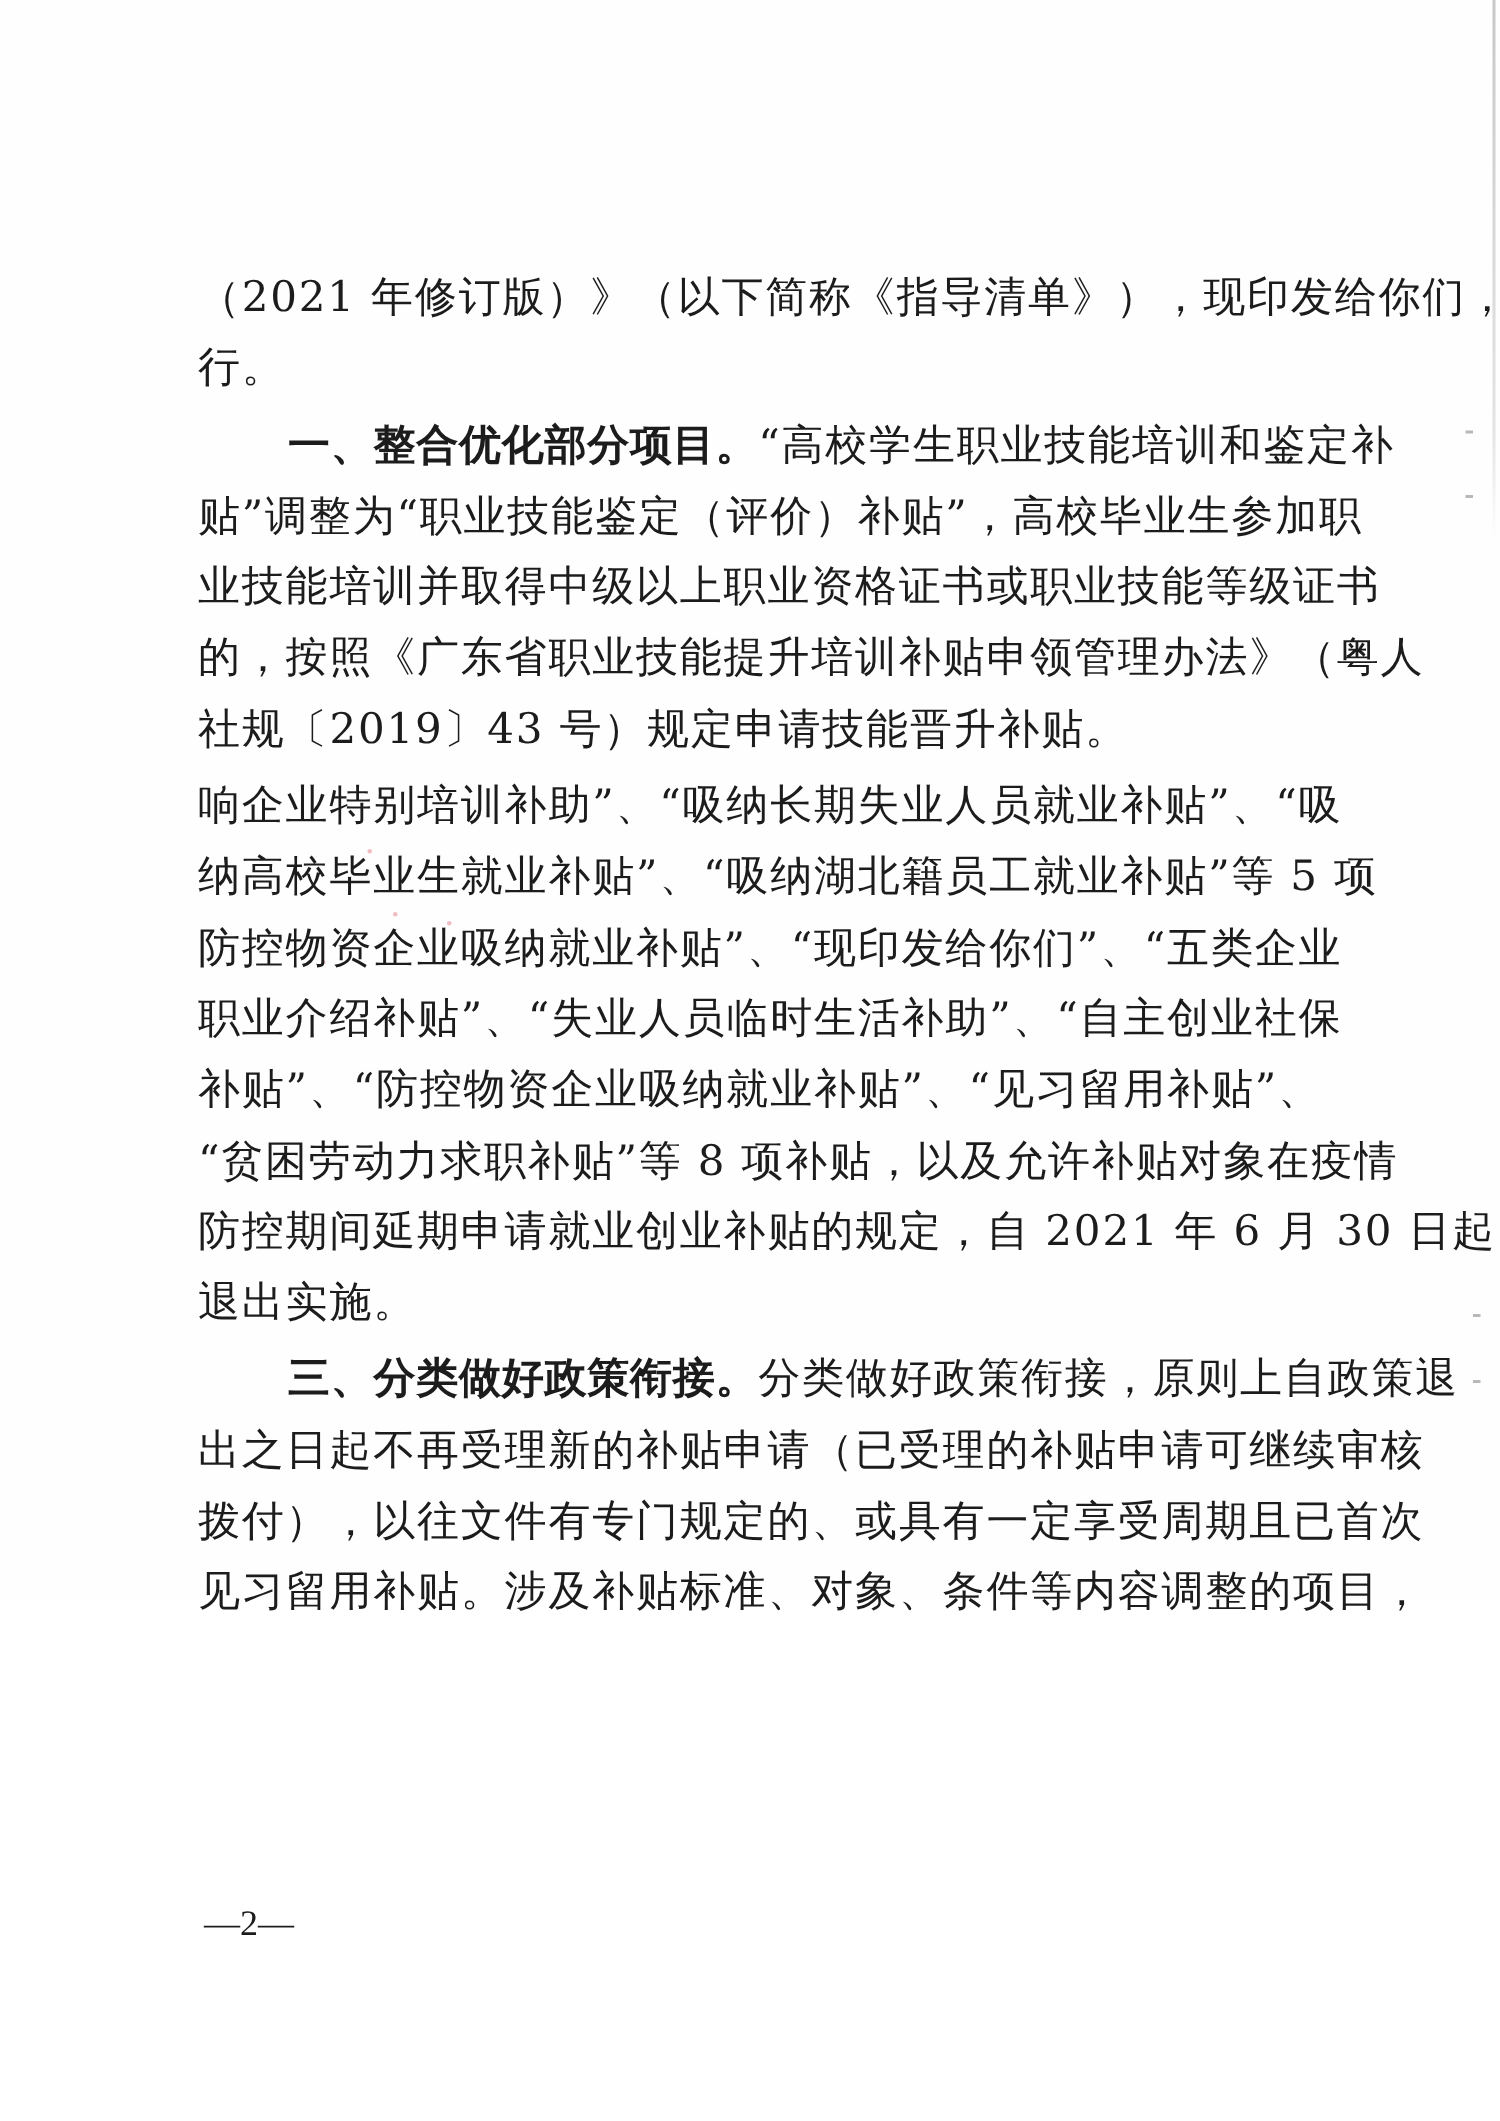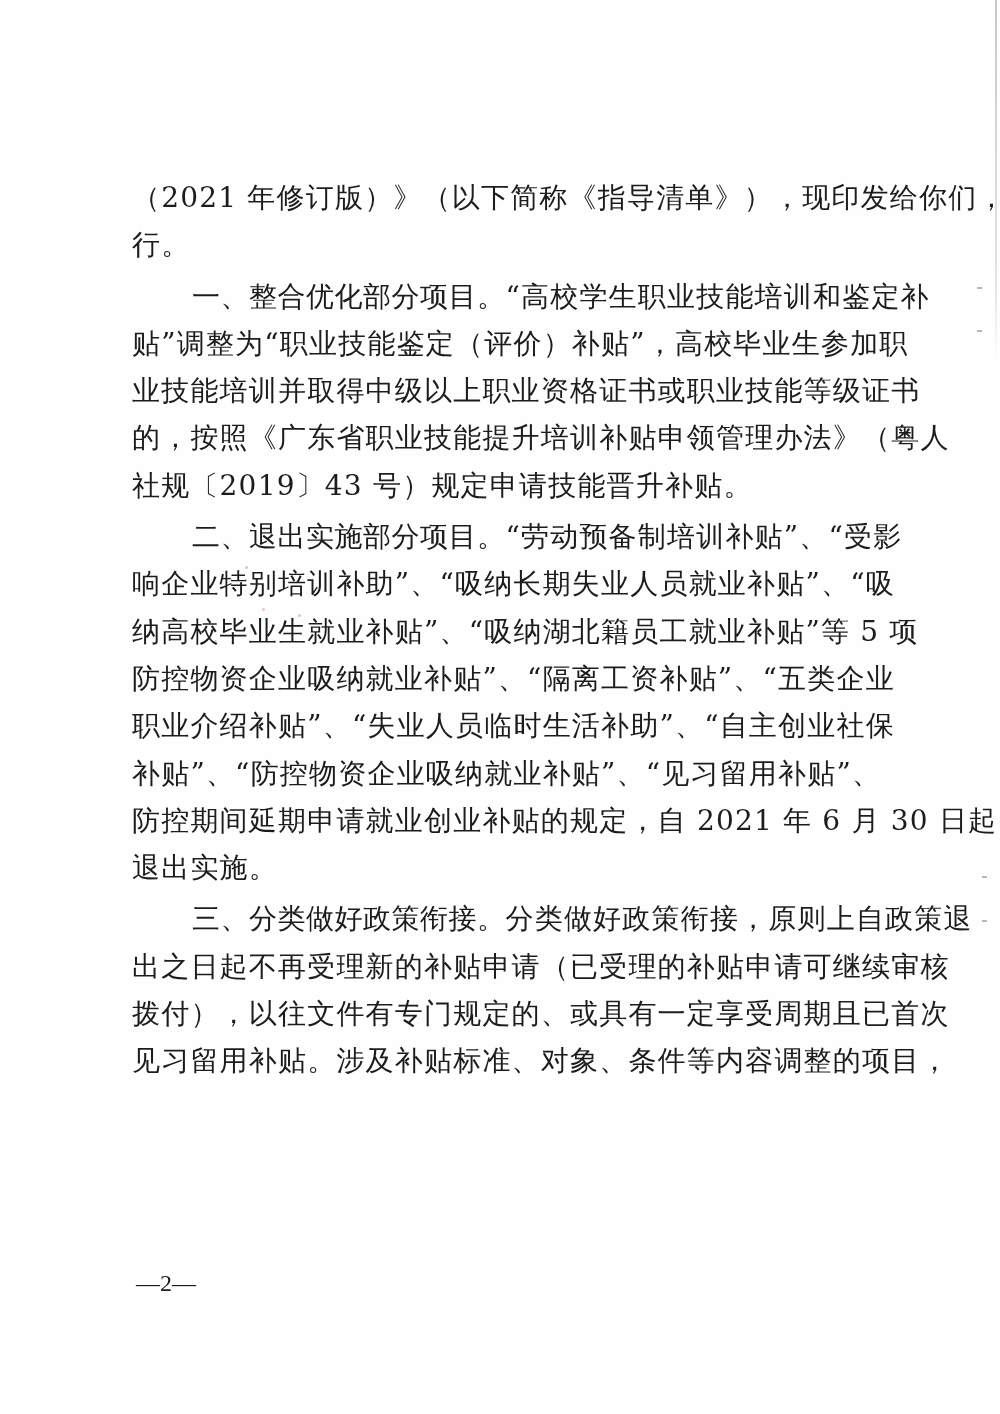--- a/index.html
+++ b/index.html
@@ -55,21 +55,21 @@
       text-align-last: justify;
     }
     .line.last {
       text-align-last: left;
     }
     .line.indent {
       padding-left: 60px;
     }
     .heading-run {
       font-family: "DejaVu Sans", "Liberation Sans", sans-serif;
-      font-weight: normal;
+      font-weight: bold;
       letter-spacing: 0.5px;
     }
     .gap {
       height: 4px;
     }
     .page-number {
       position: absolute;
       left: 136px;
       top: 1270px;
       font-size: 24px;
@@ -106,28 +106,26 @@
         <span class="heading-run">一、整合优化部分项目。</span><span>“高校学生职业技能培训和鉴定补</span>
       </div>
       <div class="line">贴”调整为“职业技能鉴定（评价）补贴”，高校毕业生参加职</div>
       <div class="line">业技能培训并取得中级以上职业资格证书或职业技能等级证书</div>
       <div class="line">的，按照《广东省职业技能提升培训补贴申领管理办法》（粤人</div>
       <div class="line last">社规〔2019〕43 号）规定申请技能晋升补贴。</div>
     </div>
     <div class="gap"></div>
 
     <div>
-      <div class="line indent">
-        <span class="heading-run">二、退出实施部分项目。</span><span>“劳动预备制培训补贴”、“受影</span>
-      </div>
       <div class="line">响企业特别培训补助”、“吸纳长期失业人员就业补贴”、“吸</div>
       <div class="line">纳高校毕业生就业补贴”、“吸纳湖北籍员工就业补贴”等 5 项</div>
-      <div class="line">防控物资企业吸纳就业补贴”、“隔离工资补贴”、“五类企业</div>
+      <div class="line">防控物资企业吸纳就业补贴”、“现印发给你们”、“五类企业</div>
       <div class="line">职业介绍补贴”、“失业人员临时生活补助”、“自主创业社保</div>
       <div class="line">补贴”、“防控物资企业吸纳就业补贴”、“见习留用补贴”、</div>
+      <div class="line">“贫困劳动力求职补贴”等 8 项补贴，以及允许补贴对象在疫情</div>
       <div class="line">防控期间延期申请就业创业补贴的规定，自 2021 年 6 月 30 日起</div>
       <div class="line last">退出实施。</div>
     </div>
     <div class="gap"></div>
 
     <div>
       <div class="line indent">
         <span class="heading-run">三、分类做好政策衔接。</span><span>分类做好政策衔接，原则上自政策退</span>
       </div>
       <div class="line">出之日起不再受理新的补贴申请（已受理的补贴申请可继续审核</div>

